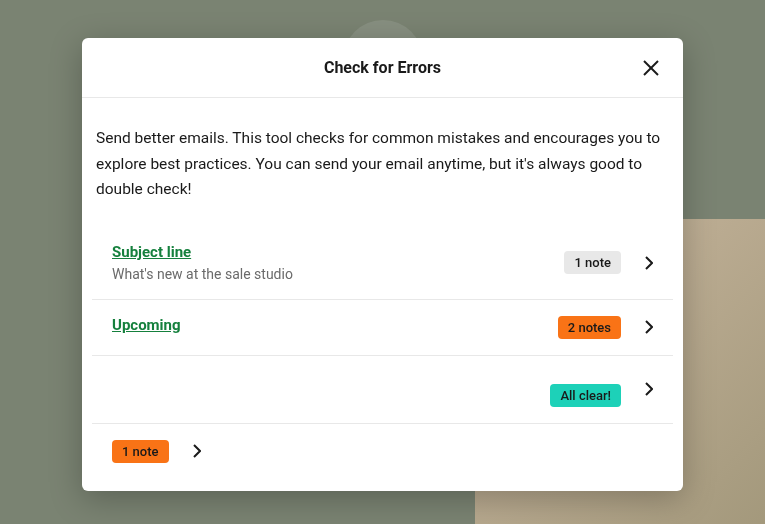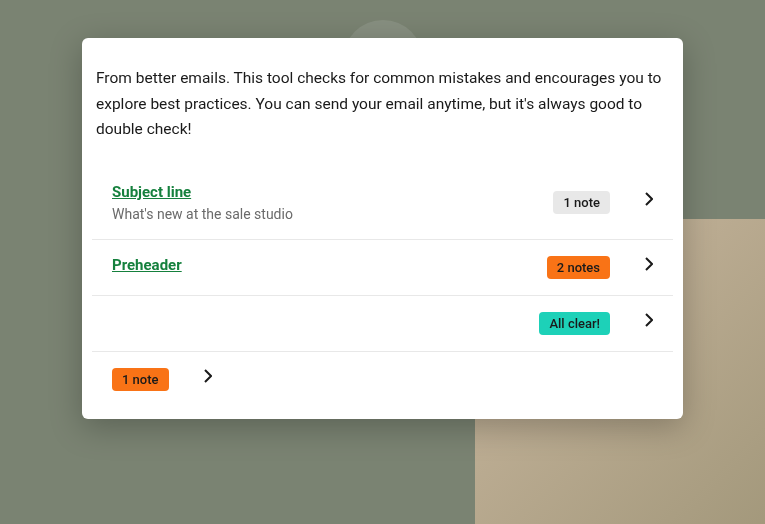--- a/index.html
+++ b/index.html
@@ -119,42 +119,43 @@
       margin-bottom: 4px;
       text-decoration: underline;
     }
     .check-subtitle {
       font-size: 14px;
       color: #6a6a6a;
       line-height: 1.3;
     }
     .check-right {
       display: flex;
-      align-items: flex-start;
-      gap: 31px;
+      align-items: center;
+      gap: 20px;
       flex-shrink: 0;
     }
     .badge {
       font-size: 13px;
       font-weight: 500;
       padding: 4px 10px;
       border-radius: 4px;
       white-space: nowrap;
     }
     .badge-gray {
       background: #e8e8e8;
       color: #1a1a1a;
     }
     .badge-orange {
       background: #f97316;
       color: #1a1a1a;
     }
     .badge-teal {
       background: #1dd1b8;
       color: #1a1a1a;
+      margin-top: 12px;
     }
     .chevron {
       width: 16px;
       height: 16px;
       display: flex;
       align-items: center;
       justify-content: center;
     }
     .chevron svg {
       width: 8px;
@@ -166,42 +167,51 @@
   </style>
 </head>
 <body>
 
 <div class="backdrop">
   <div class="backdrop-circle"></div>
   <div class="backdrop-image"></div>
 </div>
 
 <div class="modal">
+  <div class="modal-header">
+    <h2 class="modal-title">Check for Errors</h2>
+    <button class="close-btn">
+      <svg viewBox="0 0 18 18">
+        <line x1="2" y1="2" x2="16" y2="16"></line>
+        <line x1="16" y1="2" x2="2" y2="16"></line>
+      </svg>
+    </button>
+  </div>
   <div class="modal-body">
-    <p class="description">From better emails. This tool checks for common mistakes and encourages you to explore best practices. You can send your email anytime, but it's always good to double check!</p>
+    <p class="description">Send better emails. This tool checks for common mistakes and encourages you to explore best practices. You can send your email anytime, but it's always good to double check!</p>
     <ul class="check-list">
 
       <li class="check-item">
         <div class="check-info">
           <div class="check-title">Subject line</div>
           <div class="check-subtitle">What's new at the sale studio</div>
         </div>
         <div class="check-right">
           <span class="badge badge-gray">1 note</span>
           <span class="chevron">
             <svg viewBox="0 0 8 14">
                 <polyline points="1,1 7,7 1,13"></polyline>
               </svg>
           </span>
         </div>
       </li>
 
       <li class="check-item">
         <div class="check-info">
-          <div class="check-title">Preheader</div>
+          <div class="check-title">Upcoming</div>
         </div>
         <div class="check-right">
           <span class="badge badge-orange">2 notes</span>
           <span class="chevron">
             <svg viewBox="0 0 8 14">
                 <polyline points="1,1 7,7 1,13"></polyline>
               </svg>
           </span>
         </div>
       </li>

